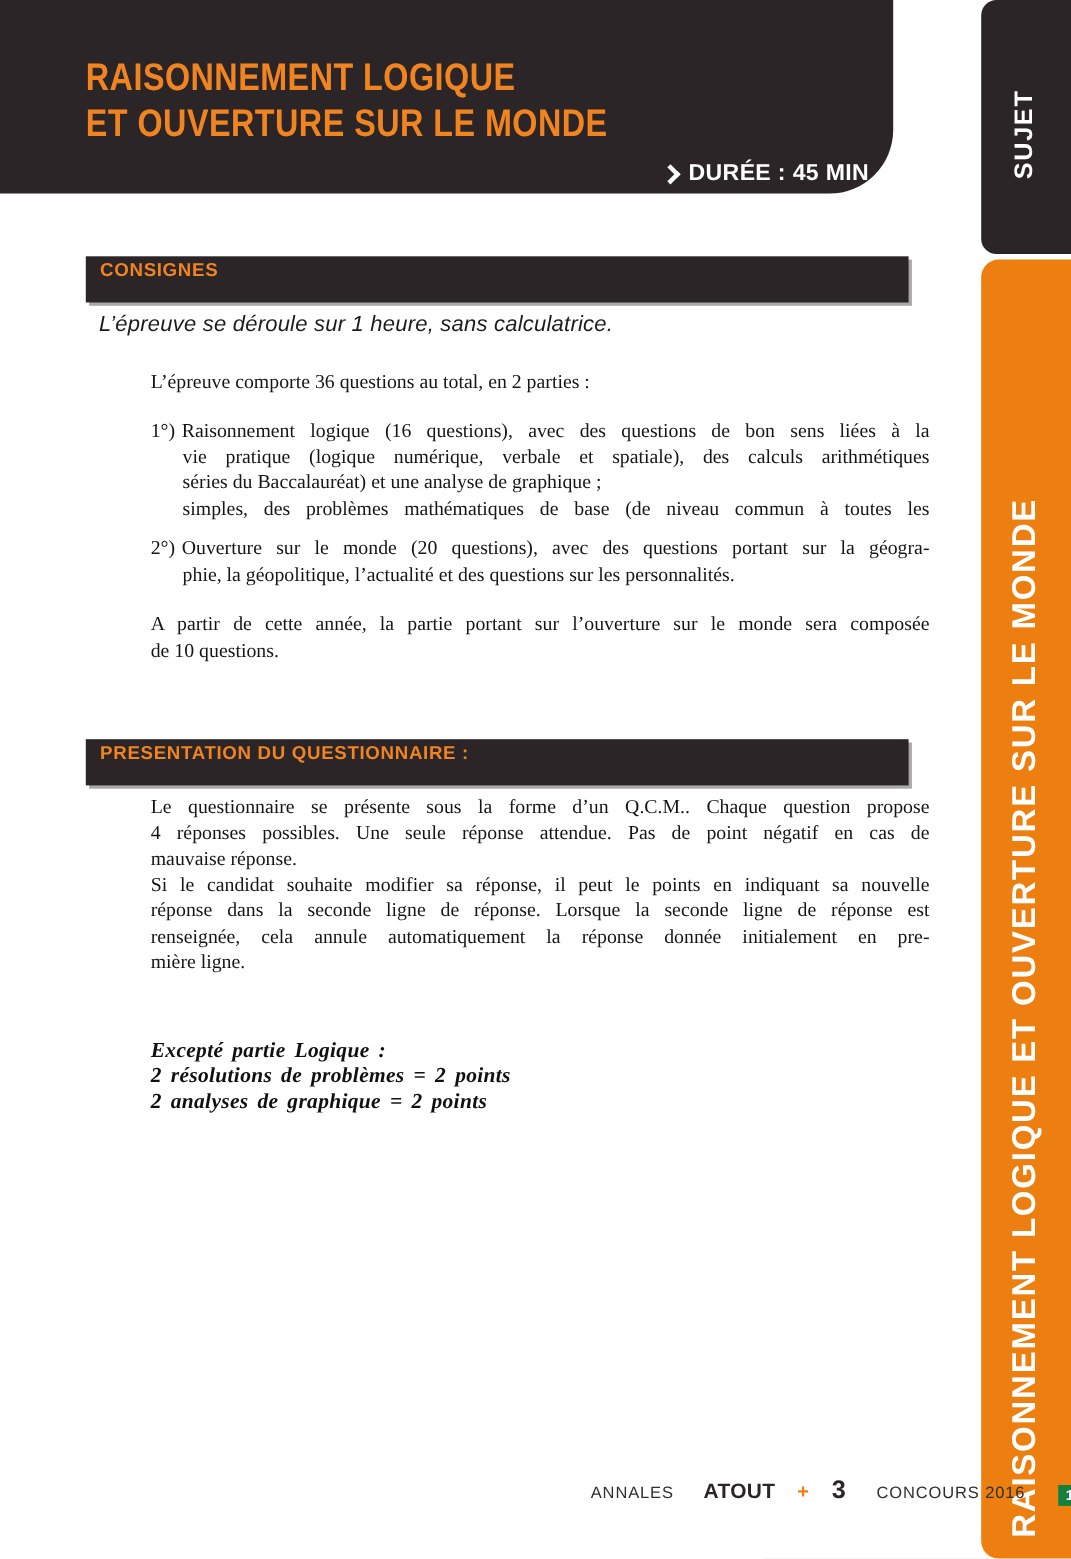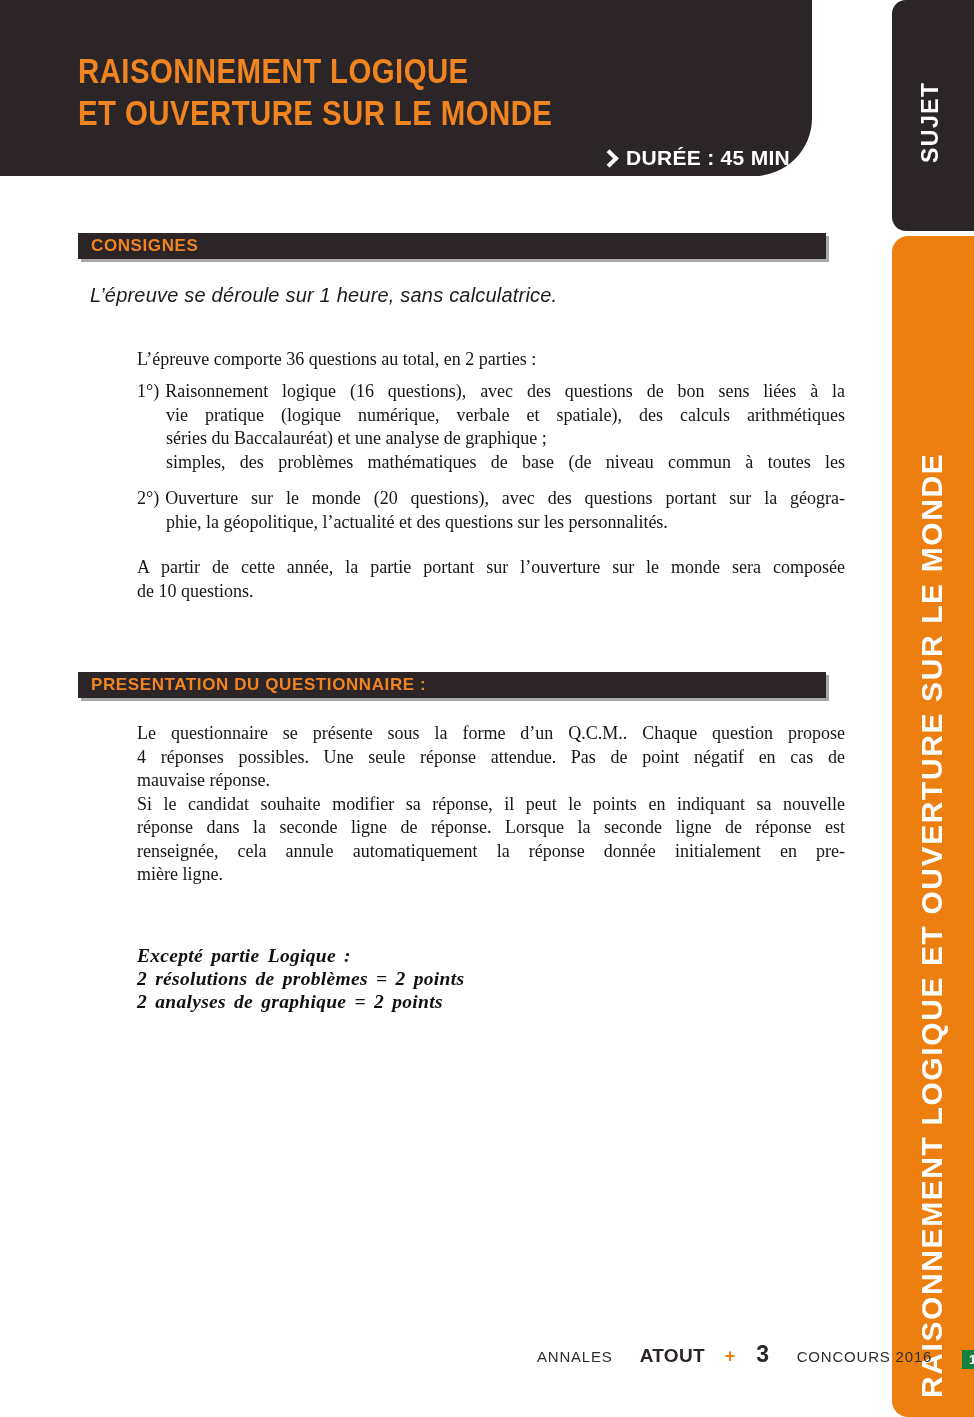--- a/index.html
+++ b/index.html
@@ -37,33 +37,33 @@
   .orange-rail{
     position:absolute;left:892px;top:236px;width:82px;height:1181px;
     background:#EC7F10;border-radius:16px 0 0 16px;
   }
   .rail-label{
     position:absolute;left:915px;top:1398px;transform:rotate(-90deg);transform-origin:0 0;
     color:#fff;font-weight:bold;font-size:30px;letter-spacing:1.6px;line-height:33px;white-space:nowrap;
   }
   
   .section-bar{
-    position:absolute;left:78px;width:748px;height:26px;box-sizing:border-box;
+    position:absolute;left:78px;width:748px;height:42px;box-sizing:border-box;
     background:#2B2527;color:#F08421;font-weight:bold;font-size:17px;line-height:26px;
     padding-left:13px;letter-spacing:0.6px;box-shadow:3px 3px 0 #a8a8a8;white-space:nowrap;
   }
   #bar-consignes{top:233px;}
   #bar-presentation{top:672px;}
   
   .intro-italic{
     position:absolute;left:90px;top:284px;font-style:italic;font-size:20px;
     color:#1c1c1c;letter-spacing:0.2px;white-space:nowrap;
   }
   .serif{font-family:"Liberation Serif","DejaVu Serif",serif;font-size:18px;color:#151515;line-height:23.5px;}
-  .lead-line{position:absolute;left:137px;top:348px;white-space:nowrap;font-family:Liberation Serif, serif;}
+  .lead-line{position:absolute;left:137px;top:336px;white-space:nowrap;font-family:Liberation Serif, serif;}
   .blk{position:absolute;left:137px;width:708px;}
   #item1{top:380px;}
   #item2{top:487px;}
   #para-annee{top:556px;}
   #qpara{top:722px;}
   .ind{margin-left:29px;}
   .jl{text-align:justify;text-align-last:justify;}
   .ll{text-align:left;}
   .num{padding-right:6px;}
   

